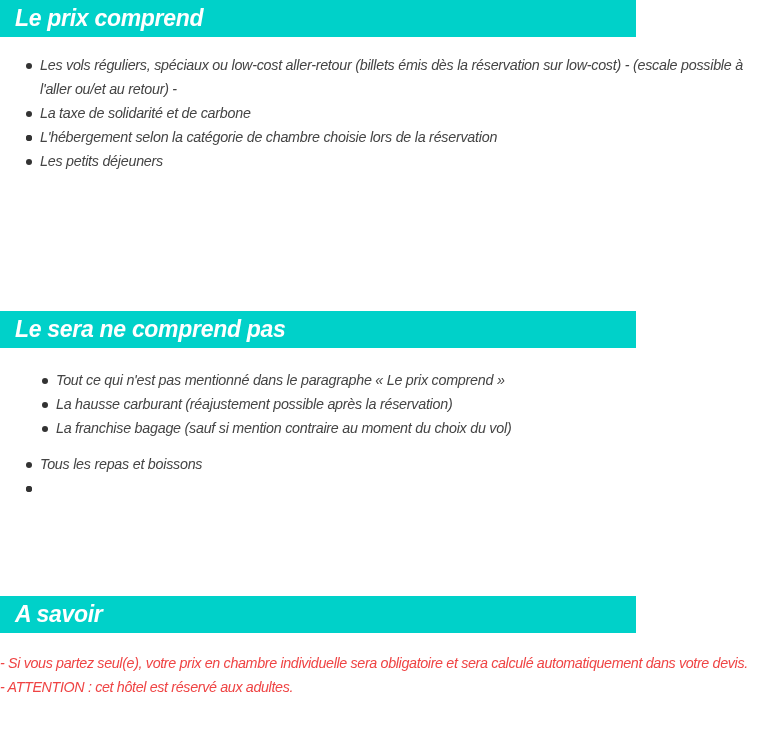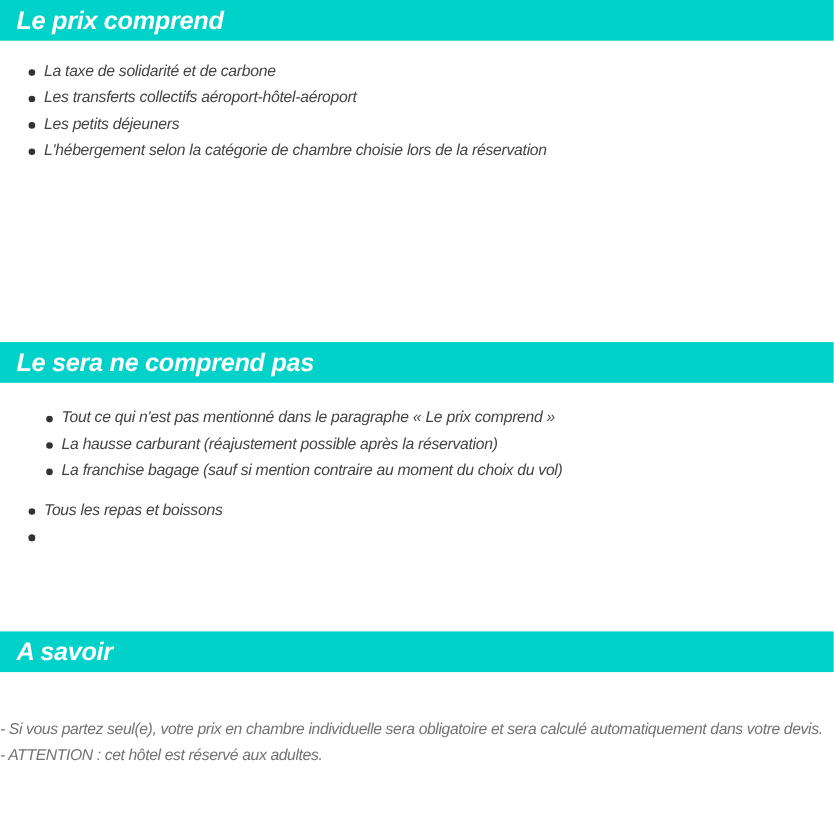--- a/index.html
+++ b/index.html
@@ -1,59 +1,60 @@
 <!DOCTYPE html>
 <html><head>
   <meta charset="utf-8">
   <style>
     * { box-sizing: border-box; margin: 0; padding: 0; }
     html, body { width: 758px; height: 739px; background: #ffffff; overflow: hidden; }
     body { font-family: "Liberation Sans", sans-serif; color: #444444; position: relative; }
     .section-header {
-      position: absolute; left: 0; width: 758px; height: 37px;
+      position: absolute; left: 0; width: 636px; height: 37px;
       background: #00d1c9; color: #ffffff;
       font-style: italic; font-weight: bold; font-size: 23px;
       line-height: 37px; padding-left: 15px; letter-spacing: -0.3px;
     }
     .bullet-list { position: absolute; left: 0; width: 758px; list-style: none; }
     .bullet-list li {
       position: relative; padding-left: 40px; padding-right: 6px;
       font-style: italic; font-size: 14.3px; line-height: 24px; color: #444444;
       letter-spacing: -0.25px;
     }
     .bullet-list li .dot {
       position: absolute; left: 26px; top: 10px; width: 6px; height: 6px;
       border-radius: 50%; background: #333333;
     }
     .note { position: absolute; left: 0; width: 758px; }
     .note p {
-      font-style: italic; font-size: 14.3px; line-height: 24px; color: #737373;
+      font-style: italic; font-size: 14.3px; line-height: 24px; color: #ef4444;
       letter-spacing: -0.35px; padding-right: 4px;
     }
   </style>
 </head>
 <body>
 
 <div class="section-header" style="top:0;">Le prix comprend</div>
 <ul class="bullet-list" style="top:53px;">
+  <li><span class="dot"></span><span>Les vols réguliers, spéciaux ou low-cost aller-retour (billets émis dès la réservation sur low-cost) - (escale possible à l'aller ou/et au retour) -</span></li>
   <li><span class="dot"></span><span>La taxe de solidarité et de carbone</span></li>
-  <li><span class="dot"></span><span>Les transferts collectifs aéroport-hôtel-aéroport</span></li>
+  <li><span class="dot"></span></li>
+  <li><span class="dot"></span><span>L'hébergement selon la catégorie de chambre choisie lors de la réservation</span></li>
   <li><span class="dot"></span><span>Les petits déjeuners</span></li>
-  <li><span class="dot"></span><span>L'hébergement selon la catégorie de chambre choisie lors de la réservation</span></li>
 </ul>
 
 <div class="section-header" style="top:311px;">Le sera ne comprend pas</div>
 <ul class="bullet-list" style="top:368px;margin-left:16px;">
   <li><span class="dot"></span><span>Tout ce qui n'est pas mentionné dans le paragraphe « Le prix comprend »</span></li>
   <li><span class="dot"></span><span>La hausse carburant (réajustement possible après la réservation)</span></li>
   <li><span class="dot"></span><span>La franchise bagage (sauf si mention contraire au moment du choix du vol)</span></li>
 </ul>
 <ul class="bullet-list" style="top:452px;">
   <li><span class="dot"></span><span>Tous les repas et boissons</span></li>
   <li><span class="dot"></span></li>
   <li><span class="dot"></span></li>
 </ul>
 
-<div class="section-header" style="top:574px;">A savoir</div>
+<div class="section-header" style="top:596px;">A savoir</div>
 <div class="note" style="top:651px;">
   <p>- Si vous partez seul(e), votre prix en chambre individuelle sera obligatoire et sera calculé automatiquement dans votre devis.</p>
   <p>- ATTENTION : cet hôtel est réservé aux adultes.</p>
 </div>
 
 </body></html>

